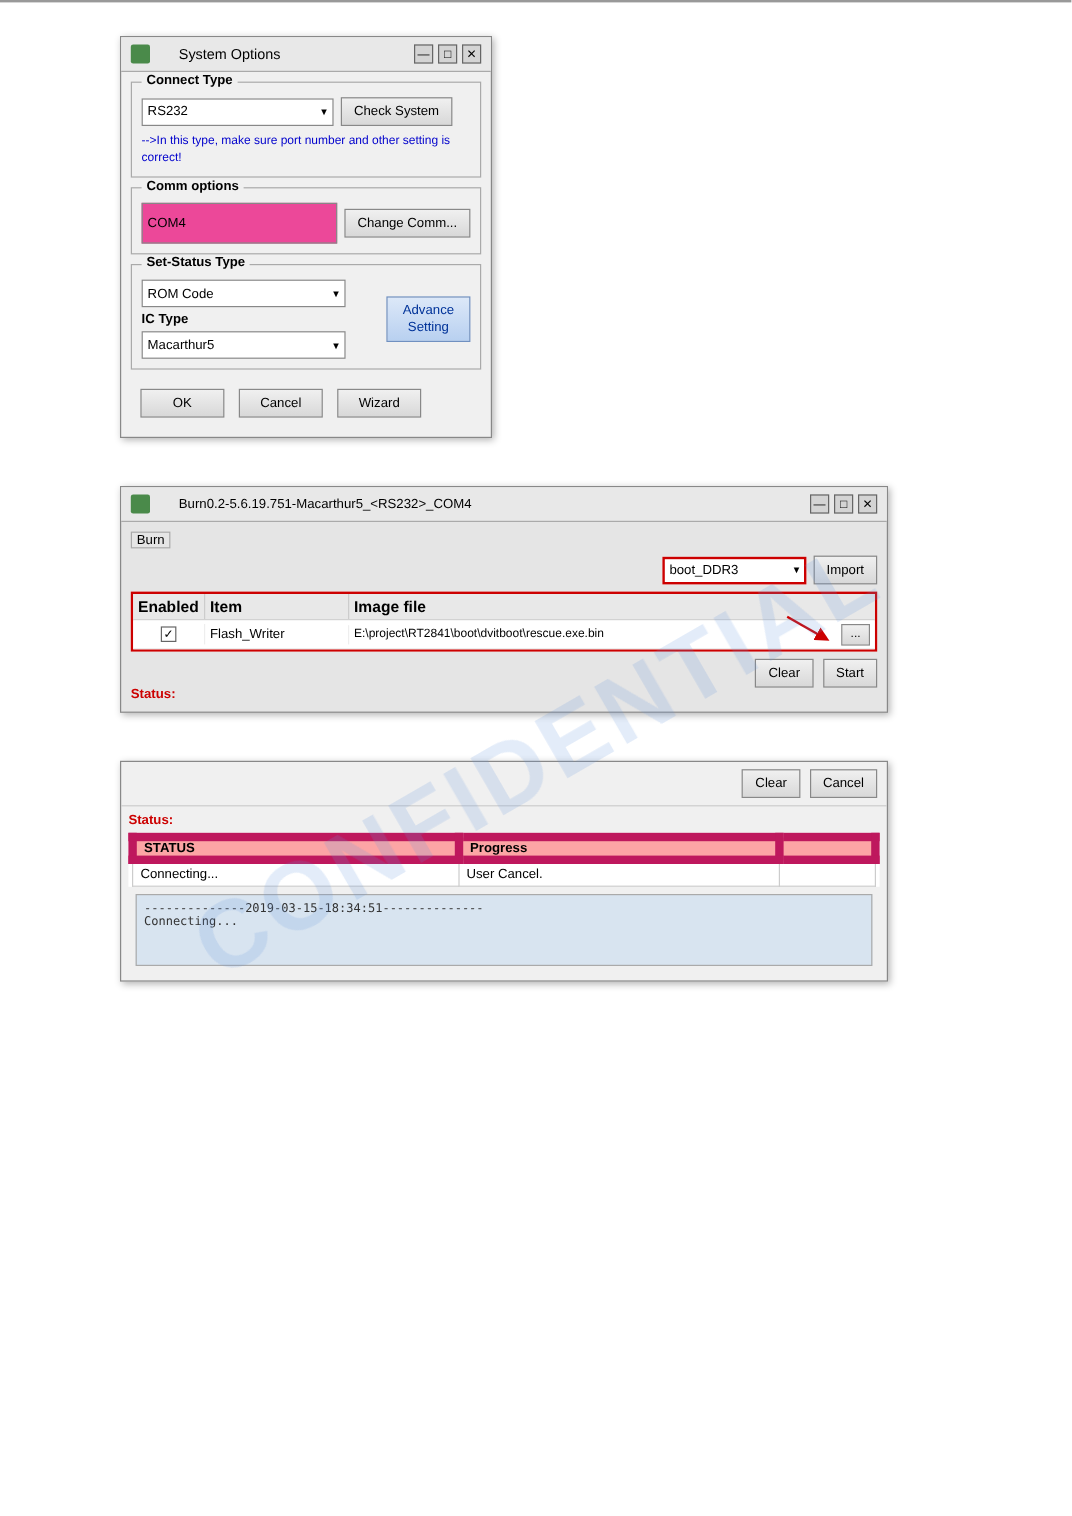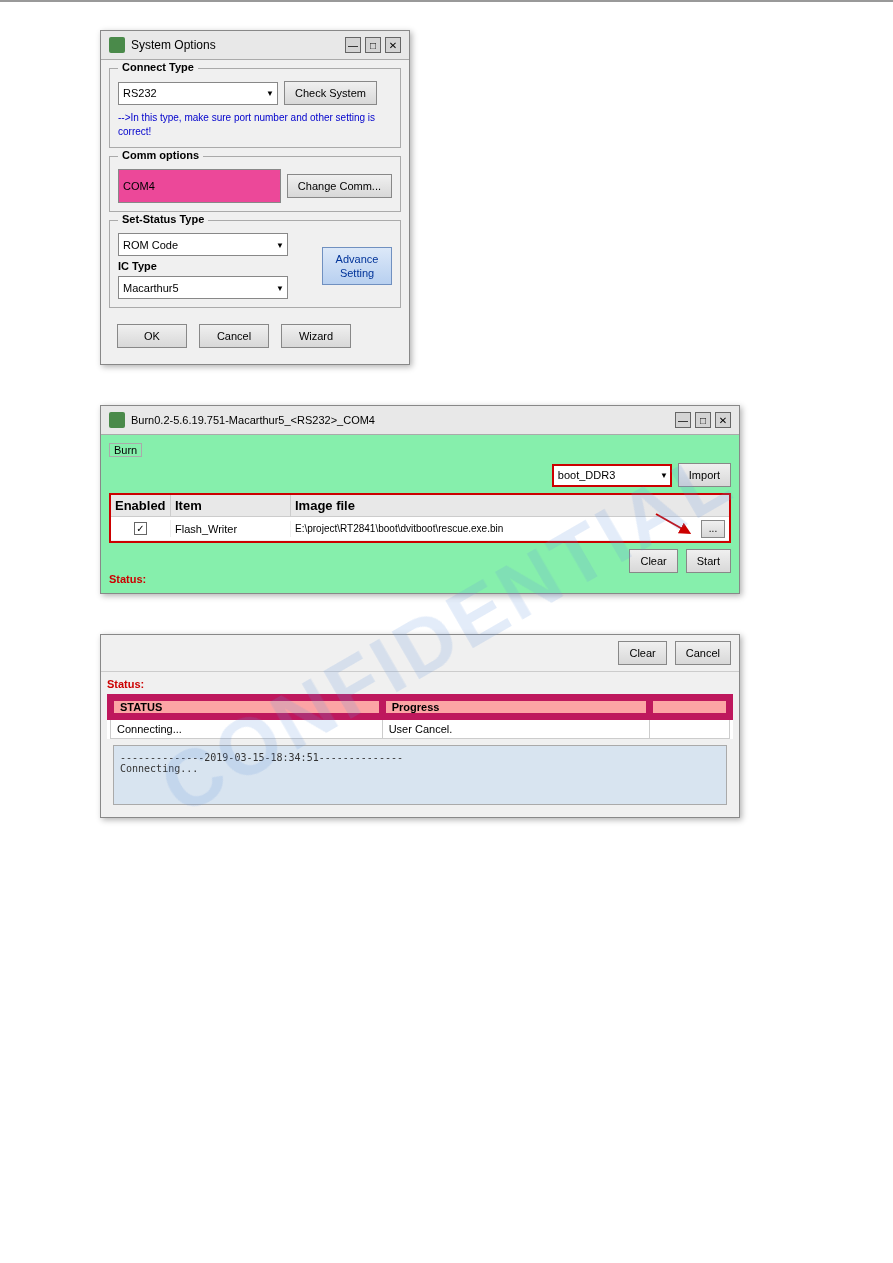--- a/index.html
+++ b/index.html
@@ -49,21 +49,21 @@
       border-bottom: 1px solid #aaa;
       padding: 6px 8px;
       display: flex;
       align-items: center;
       justify-content: space-between;
     }
 
     .dialog-titlebar-left {
       display: flex;
       align-items: center;
-      gap: 6px;
+      gap: 24px;
       font-size: 12px;
       font-weight: normal;
     }
 
     .titlebar-icon {
       width: 16px;
       height: 16px;
       background: #4a8a4a;
       border-radius: 2px;
       display: inline-block;
@@ -185,21 +185,21 @@
 
     .dialog-footer {
       display: flex;
       gap: 12px;
       padding: 8px;
     }
 
     
     .dialog-burn {
       border: 1px solid #888;
-      background: #86efac;
+      background: #e5e5e5;
       width: 640px;
       box-shadow: 2px 2px 6px rgba(0,0,0,0.3);
     }
 
     .burn-top-row {
       display: flex;
       justify-content: flex-end;
       align-items: center;
       gap: 6px;
       margin-bottom: 6px;

